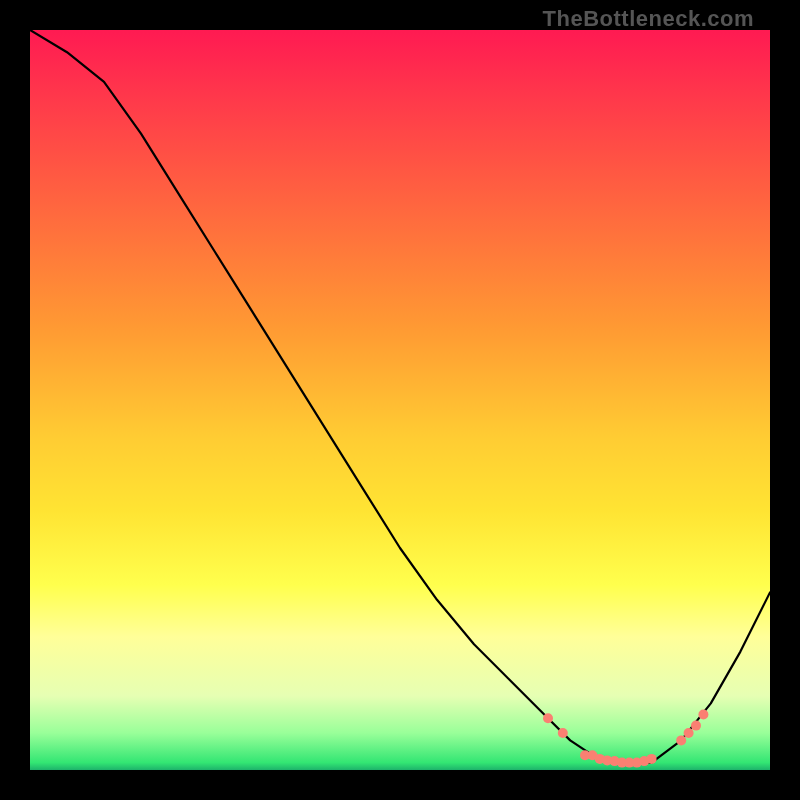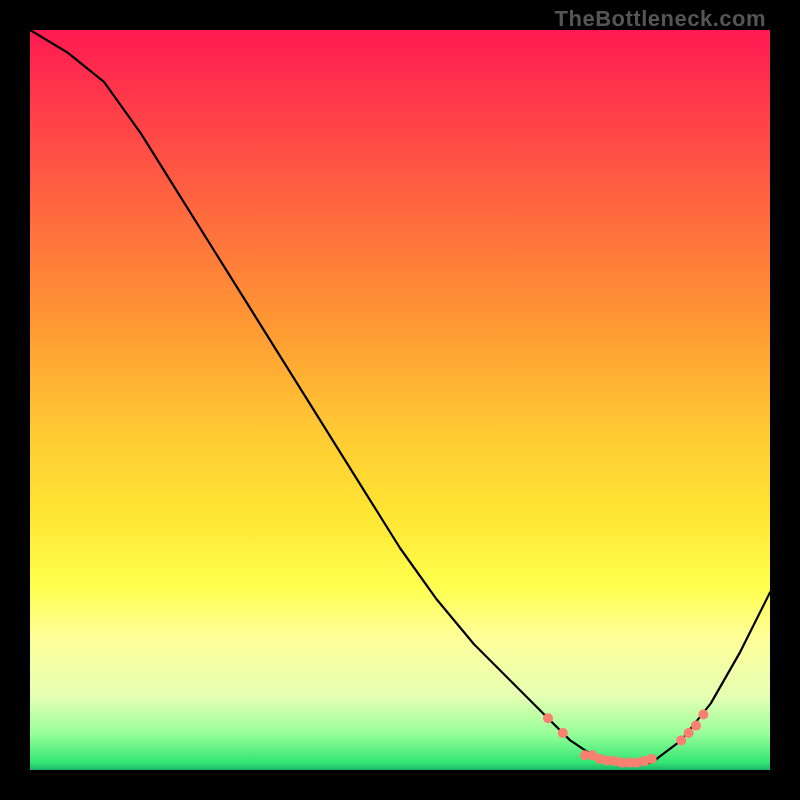--- a/index.html
+++ b/index.html
@@ -37,21 +37,21 @@
       #ffff4d 75%,
       #ffff99 82%,
       #e6ffb3 90%,
       #99ff99 95%,
       #33e673 99%,
       #1db36b 100%
     );
   }
   .watermark {
     position: absolute;
-    right: 34px;
+    right: 46px;
     top: 6px;
     color: #555;
     font-size: 22px;
     font-weight: 600;
     letter-spacing: 0.5px;
     z-index: 20;
   }
   svg.curve {
     position: absolute;
     left: 0;

